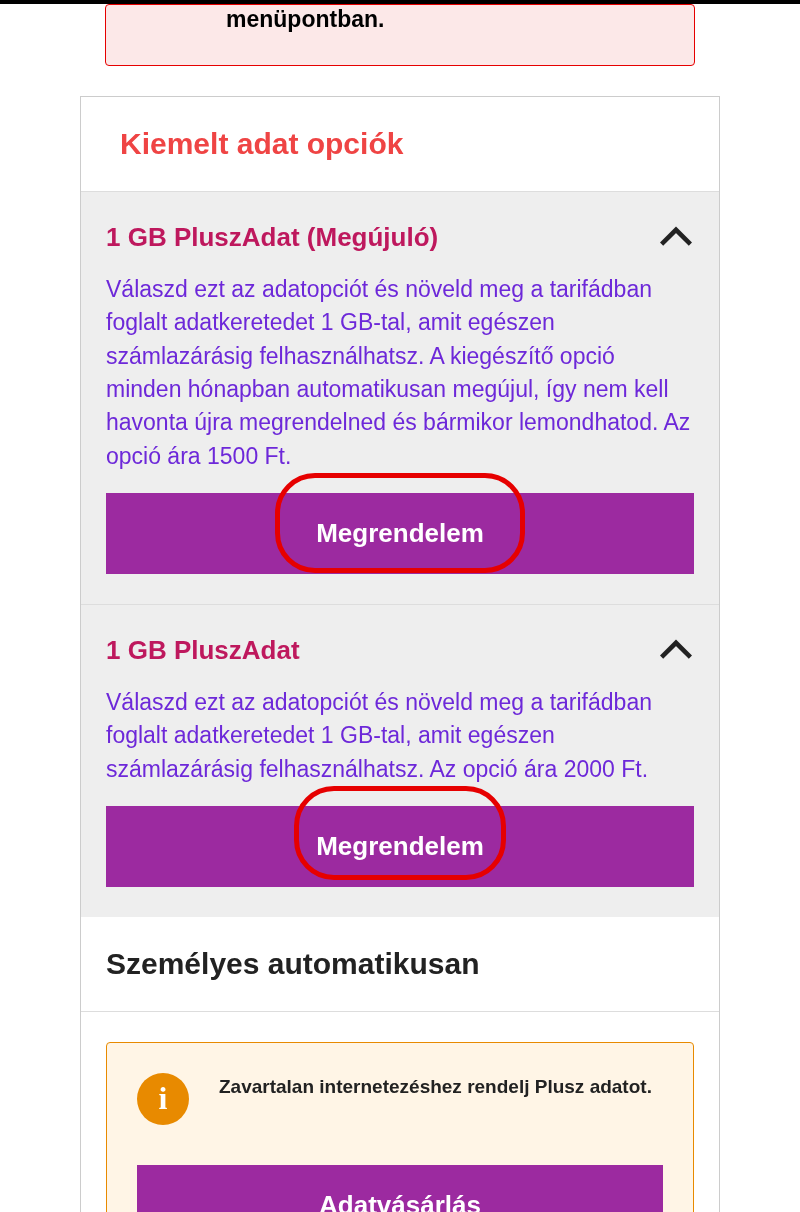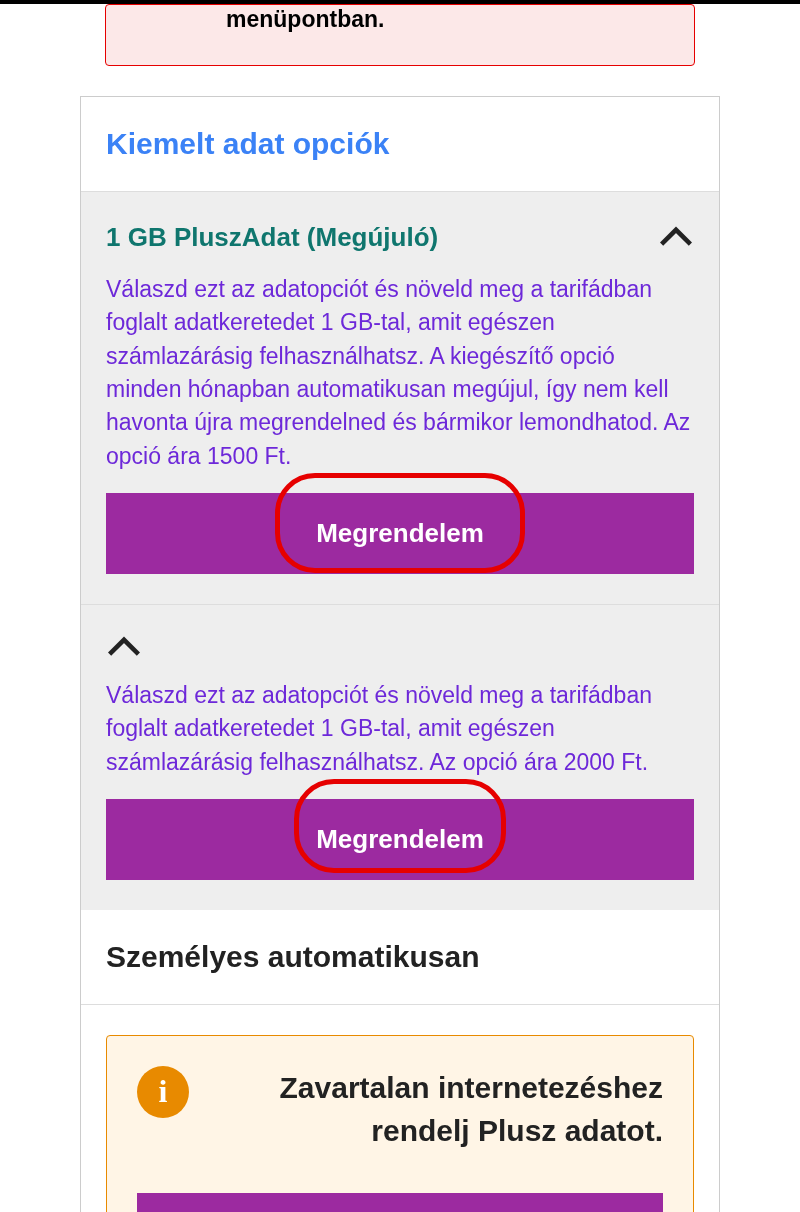--- a/index.html
+++ b/index.html
@@ -34,37 +34,38 @@
       border: 1px solid #ccc;
       background: #fff;
     }
     .section-header {
       padding: 30px 25px;
       border-bottom: 1px solid #ddd;
     }
     .section-header h2 {
       font-size: 30px;
       font-weight: bold;
-      color: #3b82f6;
+      color: #ef4444;
+      margin-left: 14px;
     }
     .option-block {
       background: #eeeeee;
       padding: 30px 25px;
     }
     .option-block + .option-block {
       border-top: 1px solid #ddd;
     }
     .option-title-row {
       display: flex;
       justify-content: space-between;
       align-items: center;
       margin-bottom: 20px;
     }
     .option-title {
-      color: #0f766e;
+      color: #be185d;
       font-size: 26px;
       font-weight: bold;
     }
     .chevron-up {
       width: 36px;
       height: 24px;
       stroke: #222;
       stroke-width: 5;
       fill: none;
     }
@@ -137,21 +138,21 @@
       display: flex;
       align-items: center;
       justify-content: center;
       color: #fff;
       font-size: 32px;
       font-weight: bold;
       font-family: 'Times New Roman', serif;
       flex-shrink: 0;
     }
     .info-text {
-      font-size: 30px;
+      font-size: 19px;
       font-weight: bold;
       color: #222;
       line-height: 1.45;
       text-align: right;
     }
     .info-btn {
       width: 100%;
       background: #9c2aa0;
       color: #fff;
       border: none;
@@ -184,20 +185,21 @@
     </div>
     <div class="option-desc">Válaszd ezt az adatopciót és növeld meg a tarifádban foglalt adatkeretedet 1 GB-tal, amit egészen számlazárásig felhasználhatsz. A kiegészítő opció minden hónapban automatikusan megújul, így nem kell havonta újra megrendelned és bármikor lemondhatod. Az opció ára 1500 Ft.</div>
     <div class="btn-wrapper">
       <button class="order-btn">Megrendelem</button>
       <div class="red-ring ring1"></div>
     </div>
   </div>
 
   <div class="option-block">
     <div class="option-title-row">
+      <span class="option-title">1 GB PluszAdat</span>
       <svg class="chevron-up" viewBox="0 0 40 24">
           <polyline points="4,20 20,4 36,20"></polyline>
         </svg>
     </div>
     <div class="option-desc">Válaszd ezt az adatopciót és növeld meg a tarifádban foglalt adatkeretedet 1 GB-tal, amit egészen számlazárásig felhasználhatsz. Az opció ára 2000 Ft.</div>
     <div class="btn-wrapper">
       <button class="order-btn">Megrendelem</button>
       <div class="red-ring ring2"></div>
     </div>
   </div>

